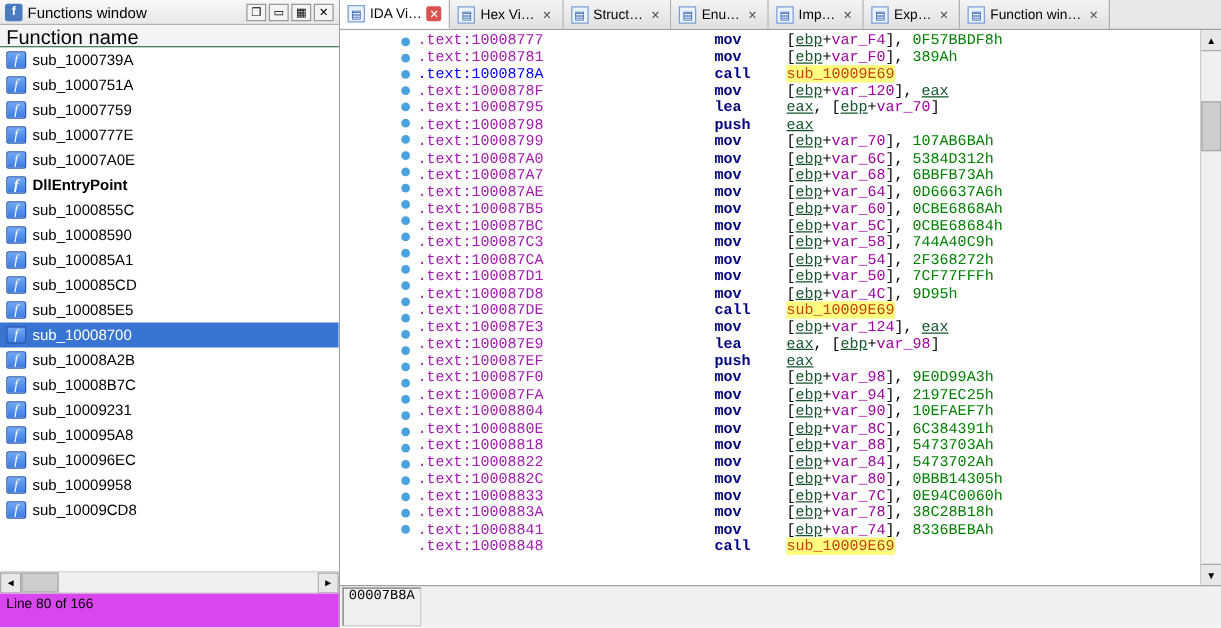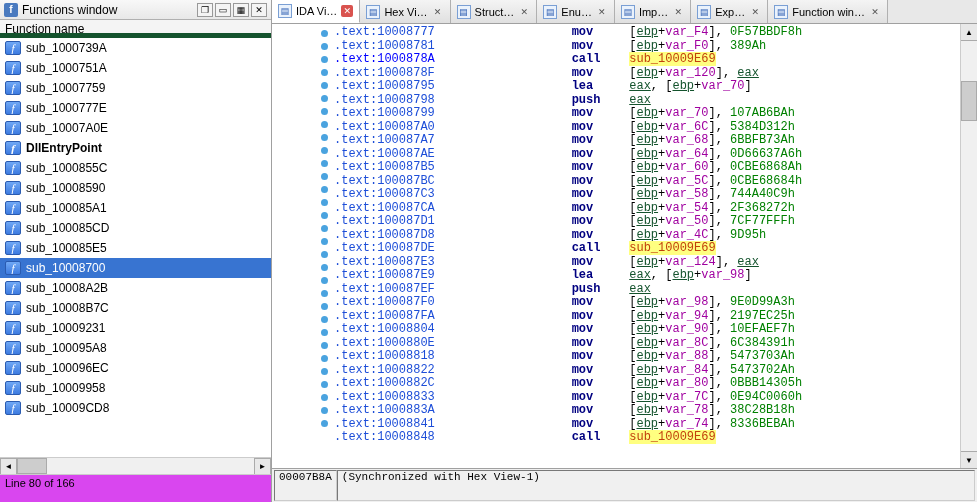--- a/index.html
+++ b/index.html
@@ -58,23 +58,23 @@
     border: 1px solid #999;
     background: #f4f4f4;
     display: flex;
     align-items: center;
     justify-content: center;
     font-size: 9px;
     cursor: pointer;
   }
   .col-header {
     background: #f4f4f4;
-    border-bottom: 5px solid #14532d;
+    border-bottom: 1px solid #14532d;
     padding: 2px 5px;
-    font-size: 12px;
+    font-size: 16px;
     height: 18px;
   }
   .func-list {
     flex: 1;
     overflow: hidden;
     background: #fff;
   }
   .func-row {
     display: flex;
     align-items: center;
@@ -207,21 +207,21 @@
   }
   .disasm {
     flex: 1;
     font-family: "Consolas","Courier New",monospace;
     font-size: 12px;
     white-space: pre;
     padding: 2px 0 2px 2px;
     line-height: 13.5px;
     overflow: hidden;
   }
-  .addr { color: #1d4ed8; }
+  .addr { color: #a21caf; }
   .addr.blue { color: #0000ff; }
   .mnem { color: #000080; font-weight: bold; }
   .regop { color: #14532d; text-decoration: underline; }
   .varop { color: #a000a0; }
   .imm { color: #008000; }
   .callhl { background: #ffff80; color: #c2410c; }
   .vscroll {
     width: 17px;
     background: #f0f0f0;
     border-left: 1px solid #ccc;
@@ -440,16 +440,15 @@
       <div class="vscroll">
         <span class="arrow">▲</span>
         <div class="vtrack">
             <div class="vthumb"></div>
           </div>
         <span class="arrow" style="border-top:1px solid #aaa;border-bottom:none">▼</span>
       </div>
     </div>
     <div class="status-right">
       <span class="cell">00007B8A</span>
-      <span class="cell flex">(Synchronized with Hex View-1)</span>
     </div>
   </div>
 </div>
 
 </body></html>

